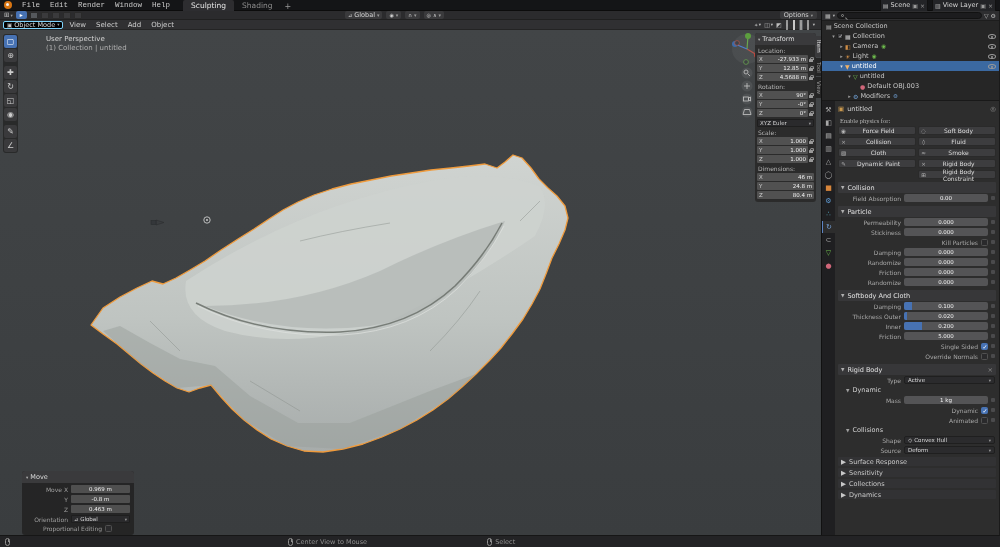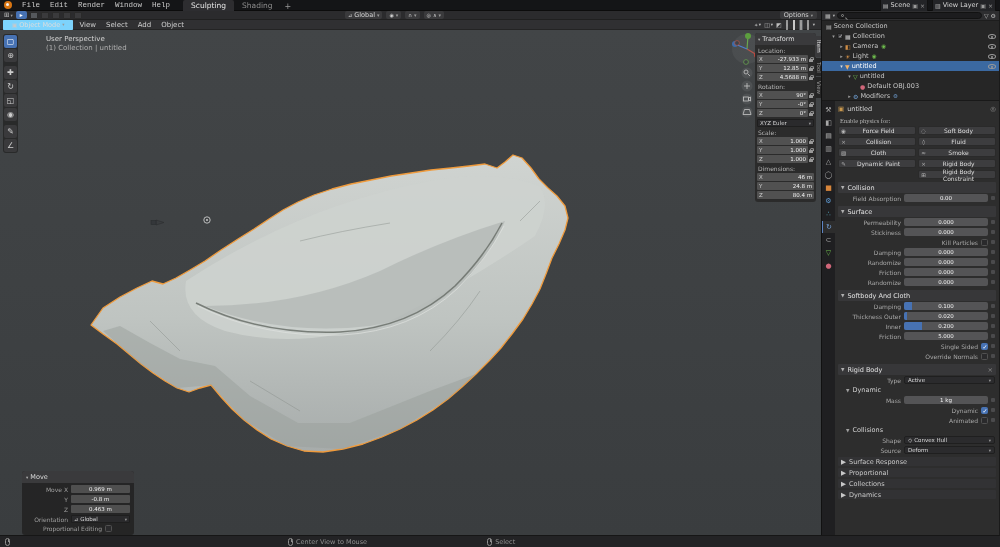--- a/index.html
+++ b/index.html
@@ -41,21 +41,21 @@
   .ts-tool-active { width:11px; height:8px; background:#4772b3; border-radius:2px; color:#fff; font-size:6px; text-align:center; line-height:8px; }
   .ts-sq { width:8px; height:7px; background:#3a3a3c; border:1px solid #2a2a2a; border-radius:1px; }
   .ts-sq.on { background:#55585c; }
   .ts-center { position:absolute; left:345px; display:flex; gap:4px; align-items:center; }
   .pill { display:flex; align-items:center; gap:2px; background:#3a3a3c; border-radius:2px; height:8px; padding:0 3px; color:#d3d3d3; font-size:6.5px; line-height:8px; }
   .pill .car { font-size:5px; color:#9d9d9d; }
   .ts-options { margin-left:auto; display:flex; align-items:center; gap:2px; background:#3a3a3c; border-radius:2px; height:8px; padding:0 4px; color:#cfcfcf; font-size:6.5px; }
 
   
   .vp-header { height:10px; background:#303032; display:flex; align-items:center; padding:0 3px; gap:2px; border-bottom:1px solid #242424; flex:0 0 auto; }
-  .mode-btn { display:flex; align-items:center; gap:2px; background:#000000; border:6px solid #7dd3fc; border-radius:2px; height:8px; padding:0 3px; color:#dcdcdc; font-size:6.5px; }
+  .mode-btn { display:flex; align-items:center; gap:2px; background:#000000; border:1px solid #7dd3fc; border-radius:2px; height:8px; padding:0 3px; color:#dcdcdc; font-size:6.5px; }
   .hdr-menu { color:#cecece; font-size:7px; padding:0 4px; line-height:10px; }
   .vph-right { margin-left:auto; display:flex; align-items:center; gap:3px; padding-right:3px; }
   .vph-group { display:flex; align-items:center; gap:1px; color:#bdbdbd; font-size:6px; }
   .sphere { width:7px; height:7px; border-radius:50%; border:1px solid #9e9e9e; background:transparent; }
   .sphere.solid { background:#c9c9c9; border-color:#c9c9c9; }
   .sphere.mat { background:linear-gradient(135deg,#cdcdcd 50%,#7a7a7a 50%); border-color:#9e9e9e; }
   .sphere.rend { background:radial-gradient(circle at 30% 30%, #e8e8e8, #6d6d6d); border-color:#9e9e9e; }
   .sphere-btn { padding:1px; border-radius:2px; }
   .sphere-btn.active { background:#55585c; }
 
@@ -618,21 +618,21 @@
           <div class="prow">
               <span class="plabel">Field Absorption</span>
               <span class="pfield">
                 <span class="pv">0.00</span>
               </span>
               <span class="pdot"></span>
             </div>
 
           <div class="sec-hdr">
               <span class="tri">▼</span>
-              <span>Surface</span>
+              <span>Particle</span>
             </div>
           <div class="prow">
               <span class="plabel">Permeability</span>
               <span class="pfield">
                 <span class="pv">0.000</span>
               </span>
               <span class="pdot"></span>
             </div>
           <div class="prow">
               <span class="plabel">Stickiness</span>
@@ -773,21 +773,21 @@
                 <span class="car">▾</span>
               </span>
             </div>
 
           <div class="col-hdr">
               <span class="tri">▶</span>
               <span>Surface Response</span>
             </div>
           <div class="col-hdr">
               <span class="tri">▶</span>
-              <span>Proportional</span>
+              <span>Sensitivity</span>
             </div>
           <div class="col-hdr">
               <span class="tri">▶</span>
               <span>Collections</span>
             </div>
           <div class="col-hdr">
               <span class="tri">▶</span>
               <span>Dynamics</span>
             </div>
         </div>

